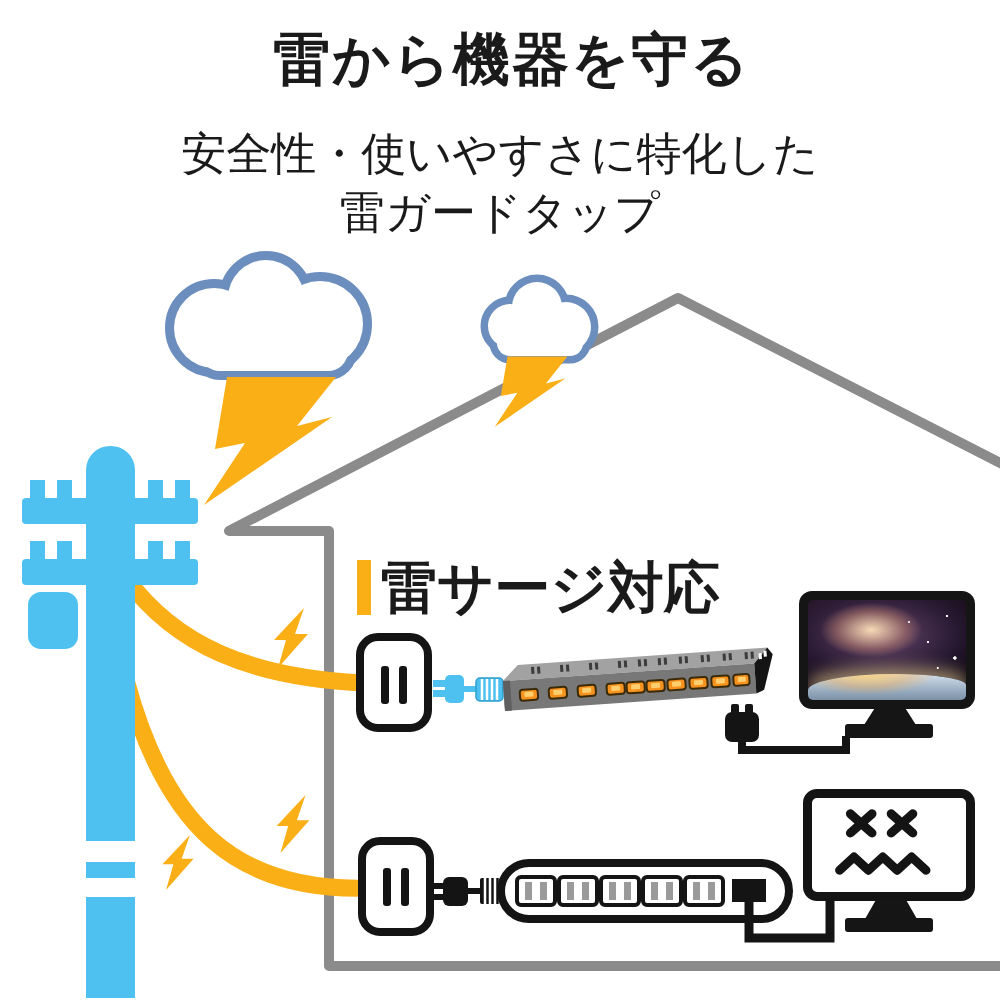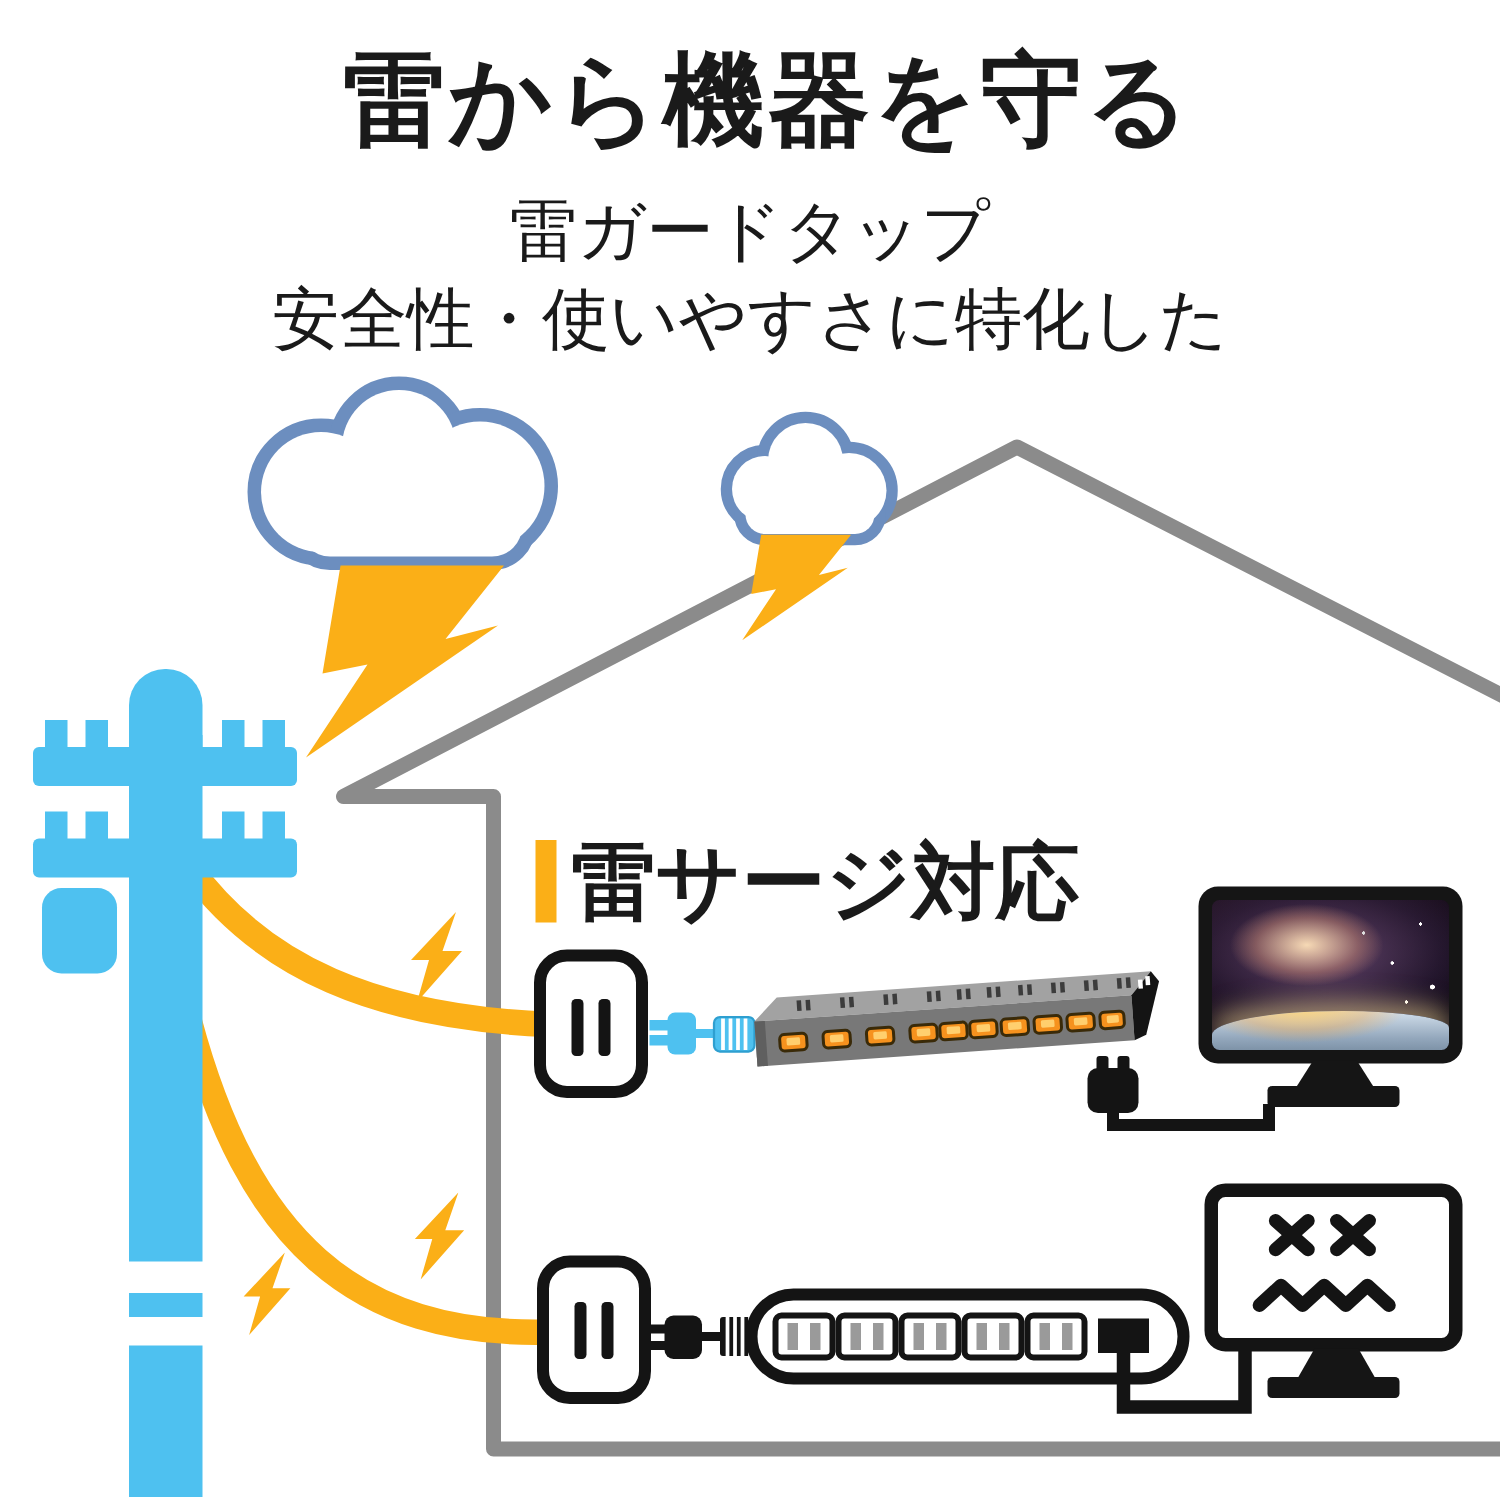--- a/index.html
+++ b/index.html
@@ -1,20 +1,20 @@
 <!DOCTYPE html>
 <html style="--ink: #1a1a1a; --yellow: #FBAF17; --pole-blue: #4EC1F0; --cloud-outline: #6C8EBF; --house-gray: #8B8B8B; --black: #141414; --strip-top: #A2A2A2; --strip-front: #787878; --strip-edge: #5F5F5F; --outlet-orange: #F6921E; --outlet-glow: #FFCF6E; --slot-gray: #9A9A9A;"><head>
 <meta charset="utf-8">
 <style>
   html,body{margin:0;padding:0;background:#fff;}
   .canvas{position:relative;width:1000px;height:1000px;overflow:hidden;background:#fff;
           font-family:"Liberation Sans","DejaVu Sans",sans-serif;color:var(--ink,#1a1a1a);}
   .abs{position:absolute;}
   
-  .title{left:0;right:0;top:22px;text-align:center;font-size:68px;font-weight:bold;
+  .title{left:0;right:0;top:22px;text-align:center;font-size:57px;font-weight:bold;
          letter-spacing:2px;color:var(--ink);white-space:nowrap;padding-left:24px;}
   .subtitle{left:0;right:0;top:124px;text-align:center;font-size:45px;font-weight:500;
             line-height:1.32;color:var(--ink);}
   .heading{display:flex;align-items:flex-start;gap:10px;}
   .heading .htxt{font-weight:bold;color:var(--ink);line-height:1;white-space:nowrap;}
   .h1{left:357px;top:560px;}
   .h1 .bar{width:14px;height:55px;background:var(--yellow);}
   .h1 .htxt{font-size:56px;}
   .h2{left:357px;top:779px;}
   .h2 .bar{width:13px;height:46px;background:var(--black);margin-top:3px;}
@@ -304,17 +304,17 @@
       <path d="M17,6 L35,22 M35,6 L17,22"></path>
       <path d="M51,6 L69,22 M69,6 L51,22"></path>
       <polyline points="8,53 20,42 32,53 44,42 56,53 68,42 80,53"></polyline>
     </svg>
   </div>
   <div class="abs stand-neck n2"></div>
   <div class="abs stand-base b2"></div>
 
   <div class="abs title">雷から機器を守る</div>
   <div class="abs subtitle">
+    <div>安全性・使いやすさに特化した</div>
     <div>雷ガードタップ</div>
-    <div>安全性・使いやすさに特化した</div>
   </div>
 
 </div>
 
 </body></html>

